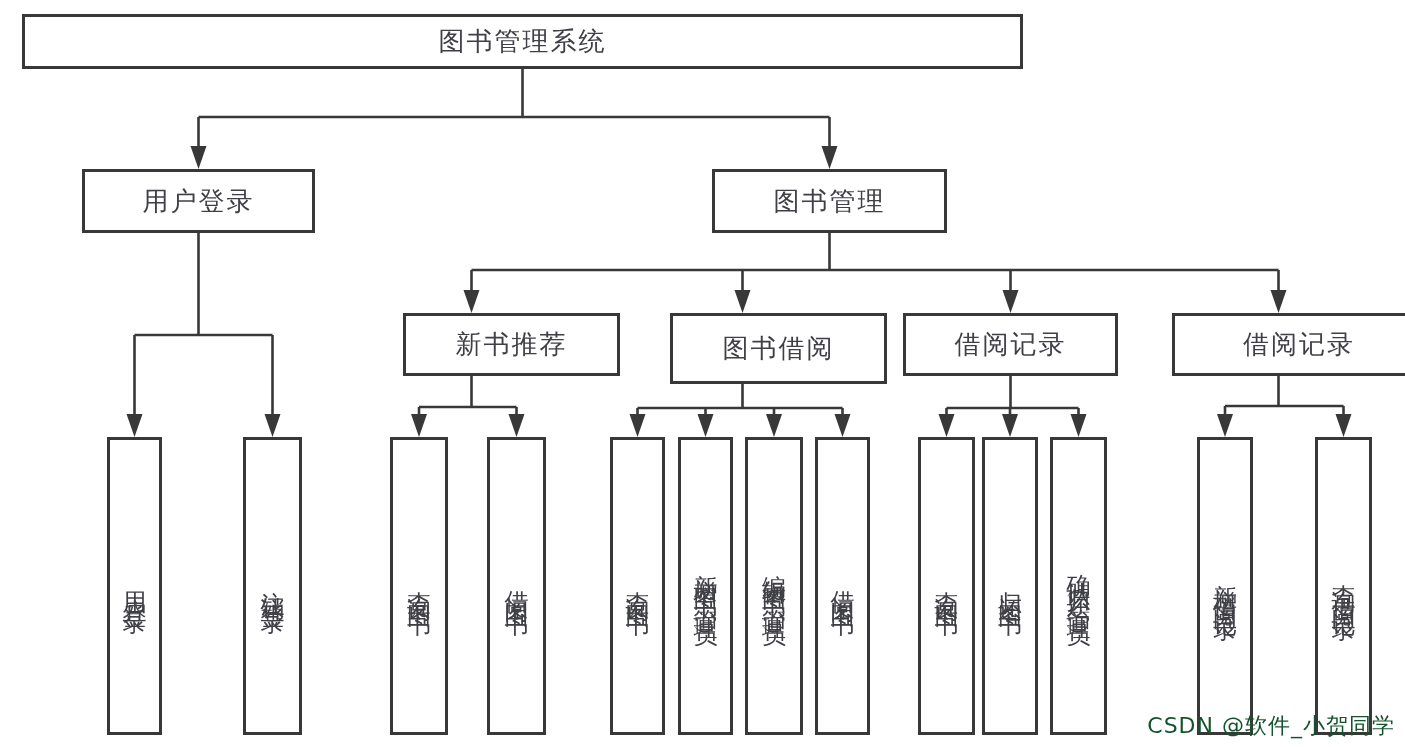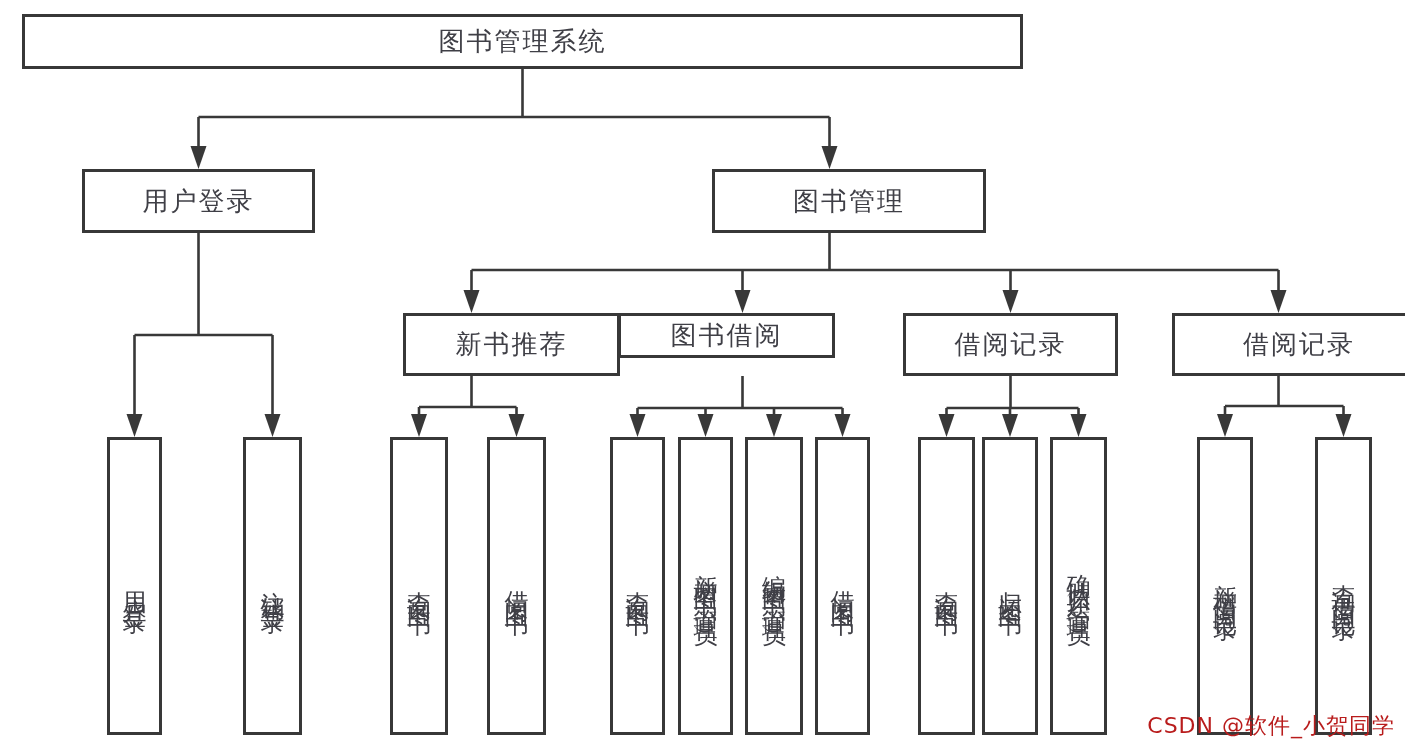--- a/index.html
+++ b/index.html
@@ -14,21 +14,21 @@
     box-sizing:border-box;display:flex;align-items:center;justify-content:center;
     z-index:2;text-align:center;
   }
   .h{font-size:26px;letter-spacing:2px;white-space:nowrap;}
   .v .vtext{
     writing-mode:vertical-rl;text-orientation:mixed;
     font-size:24px;letter-spacing:7px;line-height:1;
   }
   .watermark{
     position:absolute;right:10px;bottom:6px;z-index:5;
-    font-size:22px;color:#b91c1c;letter-spacing:1px;white-space:nowrap;
+    font-size:22px;color:#14532d;letter-spacing:1px;white-space:nowrap;
   }
 </style>
 </head>
 <body>
 
 <div class="canvas">
 
   <svg class="wires" width="1405" height="747" viewBox="0 0 1405 747">
     <g stroke="#383838" stroke-width="2.6" fill="none">
 
@@ -72,24 +72,24 @@
       <polygon points="1070.5,414 1086.5,414 1078.5,437"></polygon>
 
       <polygon points="1217,414 1233,414 1225,437"></polygon>
       <polygon points="1335.5,414 1351.5,414 1343.5,437"></polygon>
     </g>
   </svg>
 
   <div class="node h" style="left:22px;top:14px;width:1001px;height:55px;text-align:right;">图书管理系统</div>
 
   <div class="node h" style="left:82px;top:169px;width:233px;height:64px;">用户登录</div>
-  <div class="node h" style="left:712px;top:169px;width:274px;height:64px;font-family:Liberation Serif, serif;">图书管理</div>
+  <div class="node h" style="left:712px;top:169px;width:235px;height:64px;font-family:Liberation Serif, serif;">图书管理</div>
 
   <div class="node h" style="left:363px;top:313px;width:217px;height:63px;margin-left:40px;">新书推荐</div>
-  <div class="node h" style="left:618px;top:313px;width:217px;height:45px;">图书借阅</div>
+  <div class="node h" style="left:670px;top:313px;width:217px;height:71px;">图书借阅</div>
   <div class="node h" style="left:903px;top:313px;width:215px;height:63px;">借阅记录</div>
   <div class="node h" style="left:1172px;top:313px;width:254px;height:63px;">借阅记录</div>
 
   <div class="node v" style="left:107px;top:437px;width:55px;height:298px;">
     <span class="vtext">用户登录</span>
   </div>
   <div class="node v" style="left:243px;top:437px;width:59px;height:298px;">
     <span class="vtext">注销登录</span>
   </div>
 

